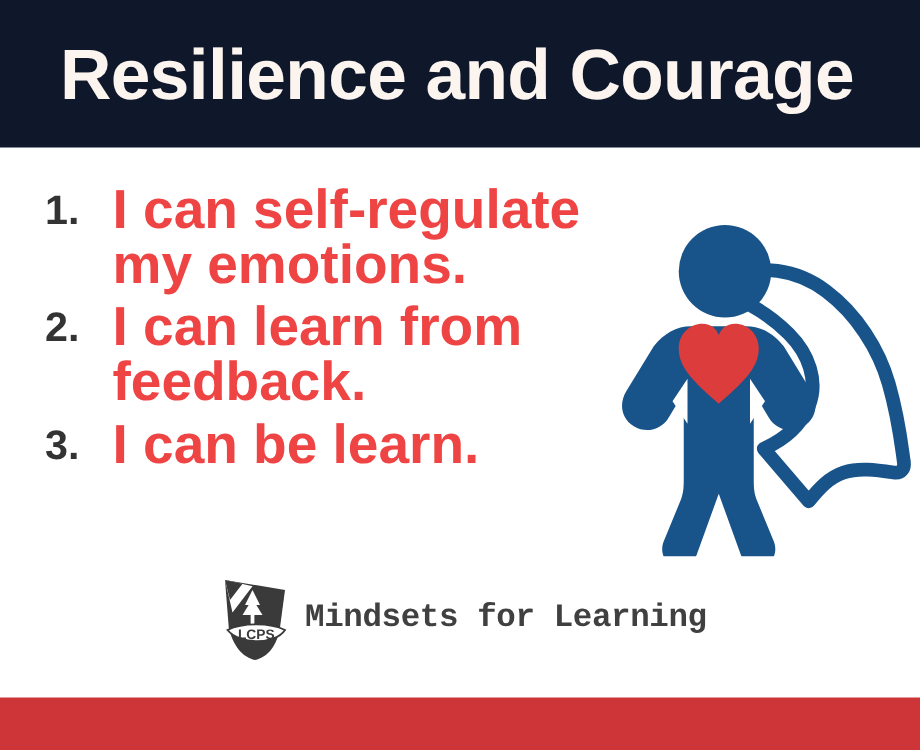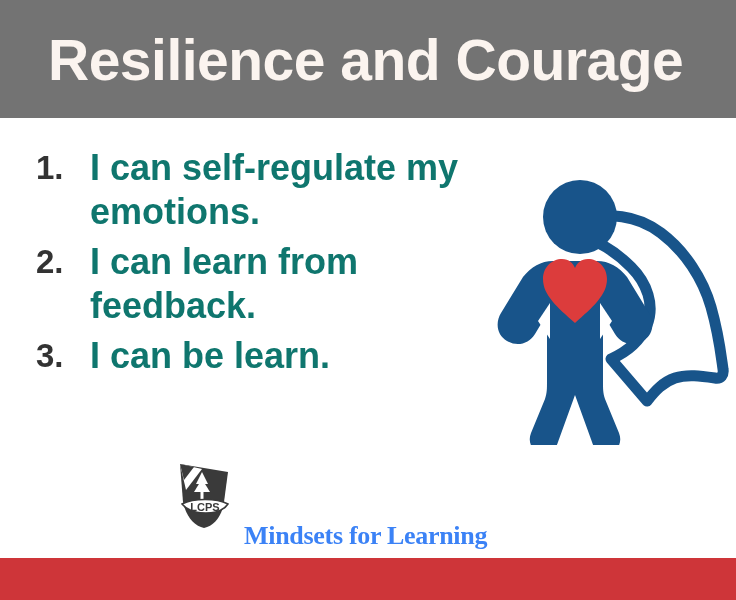--- a/index.html
+++ b/index.html
@@ -18,21 +18,21 @@
     overflow: hidden;
   }
 
   
   #header-band {
     position: absolute;
     left: 0;
     top: 0;
     width: 736px;
     height: 118px;
-    background: #737373;
+    background: #0f172a;
   }
   #header-title {
     position: absolute;
     left: 48px;
     top: 23px;
     width: 664px;
     height: 74px;
     line-height: 74px;
     color: #fbf4ef;
     font-family: "Liberation Sans", sans-serif;
@@ -65,23 +65,23 @@
     font-weight: bold;
     font-size: 33px;
     line-height: 44px;
     font-family: "Liberation Sans", sans-serif;
   }
   .li-text {
     position: absolute;
     left: 90px;
     top: 0;
     width: 380px;
-    color: #0f766e;
-    font-weight: bold;
-    font-size: 36px;
+    color: #ef4444;
+    font-weight: bold;
+    font-size: 44px;
     line-height: 44px;
     font-family: "Liberation Sans", sans-serif;
   }
   #item-0 { top: 14px; }
   #item-1 { top: 108px; }
   #item-2 { top: 202px; }
 
   
   #hero-figure {
     position: absolute;
@@ -104,28 +104,27 @@
     left: 0;
     top: 0;
     width: 64px;
     height: 72px;
     text-align: center;
   }
   #logo-wordmark {
     position: absolute;
     left: 72px;
     top: 21px;
-    color: #3b82f6;
-    font-family: Liberation Serif, serif;
+    color: #404040;
+    font-family: Liberation Mono, monospace;
     font-weight: bold;
     font-size: 26px;
     line-height: 30px;
     letter-spacing: -0.3px;
     white-space: nowrap;
-    margin-top: 42px;
   }
 
   
   #footer-band {
     position: absolute;
     left: 0;
     top: 558px;
     width: 736px;
     height: 42px;
     background: #ce3539;

